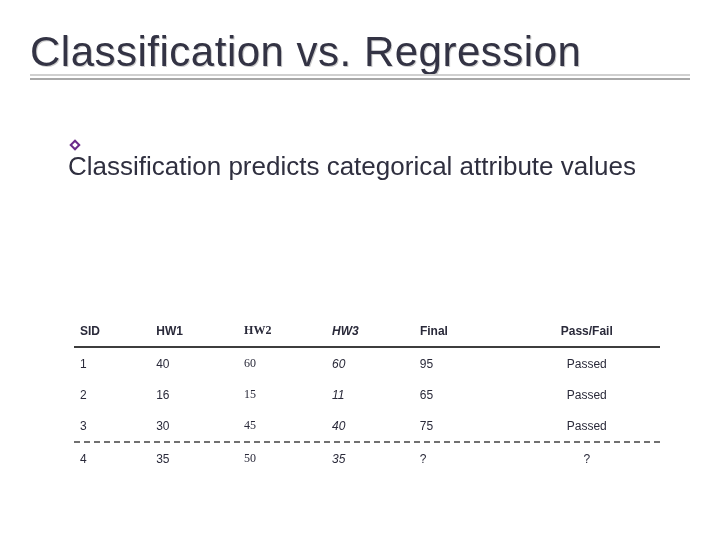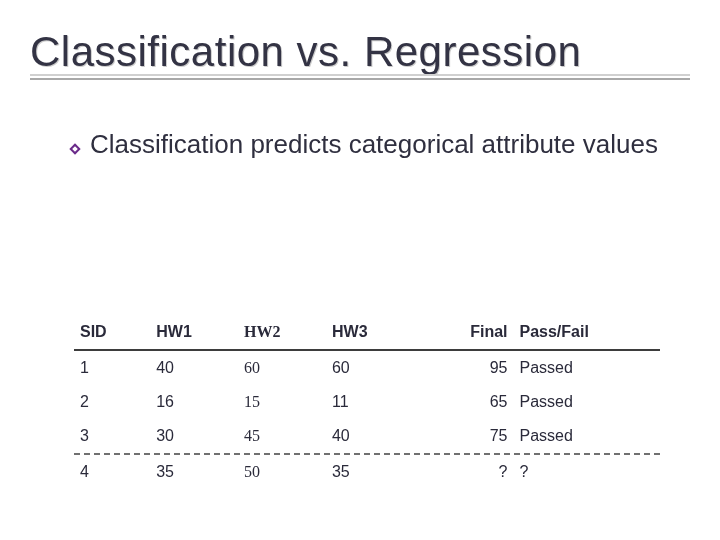--- a/index.html
+++ b/index.html
@@ -42,22 +42,23 @@
     font-weight: normal;
   }
   .body {
     position: absolute;
     top: 130px;
     left: 68px;
     right: 50px;
   }
   .bullet-row {
     display: flex;
-    align-items: center;
+    align-items: flex-start;
     margin-bottom: 2px;
+    flex-direction: column;
   }
   .bullet-icon {
     width: 14px;
     height: 14px;
     margin-top: 8px;
     margin-right: 8px;
     flex-shrink: 0;
   }
   .bullet-icon svg { display: block; }
   .bullet-text {
@@ -68,21 +69,21 @@
   .bullet-text em { font-style: italic; }
   .table-wrap {
     position: absolute;
     top: 315px;
     left: 74px;
     right: 60px;
   }
   table {
     width: 100%;
     border-collapse: collapse;
-    font-size: 16px;
+    font-size: 12px;
   }
   th, td {
     text-align: left;
     padding: 8px 6px 8px 6px;
     vertical-align: middle;
   }
   th {
     font-weight: bold;
     color: #2a2a3a;
   }
@@ -92,23 +93,23 @@
     margin: 0;
   }
   .hr-dashed {
     border: none;
     border-top: 2px dashed #707070;
     margin: 0;
   }
   td.c1 { width: 13%; }
   td.c2, th.c2 { width: 15%; }
   td.c3, th.c3 { width: 15%; font-family: Liberation Serif, serif; }
-  td.c4, th.c4 { width: 15%; }
-  td.c5, th.c5 { width: 17%; text-align: right; }
-  td.c6, th.c6 { width: 25%; }
+  td.c4, th.c4 { width: 15%; font-style: italic; }
+  td.c5, th.c5 { width: 17%; }
+  td.c6, th.c6 { width: 25%; text-align: center; }
 </style>
 </head>
 <body>
 
 <div class="slide">
 
   <div class="title-block">
     <div class="hline"></div>
     <h1 class="title">Classification vs. Regression</h1>
   </div>

